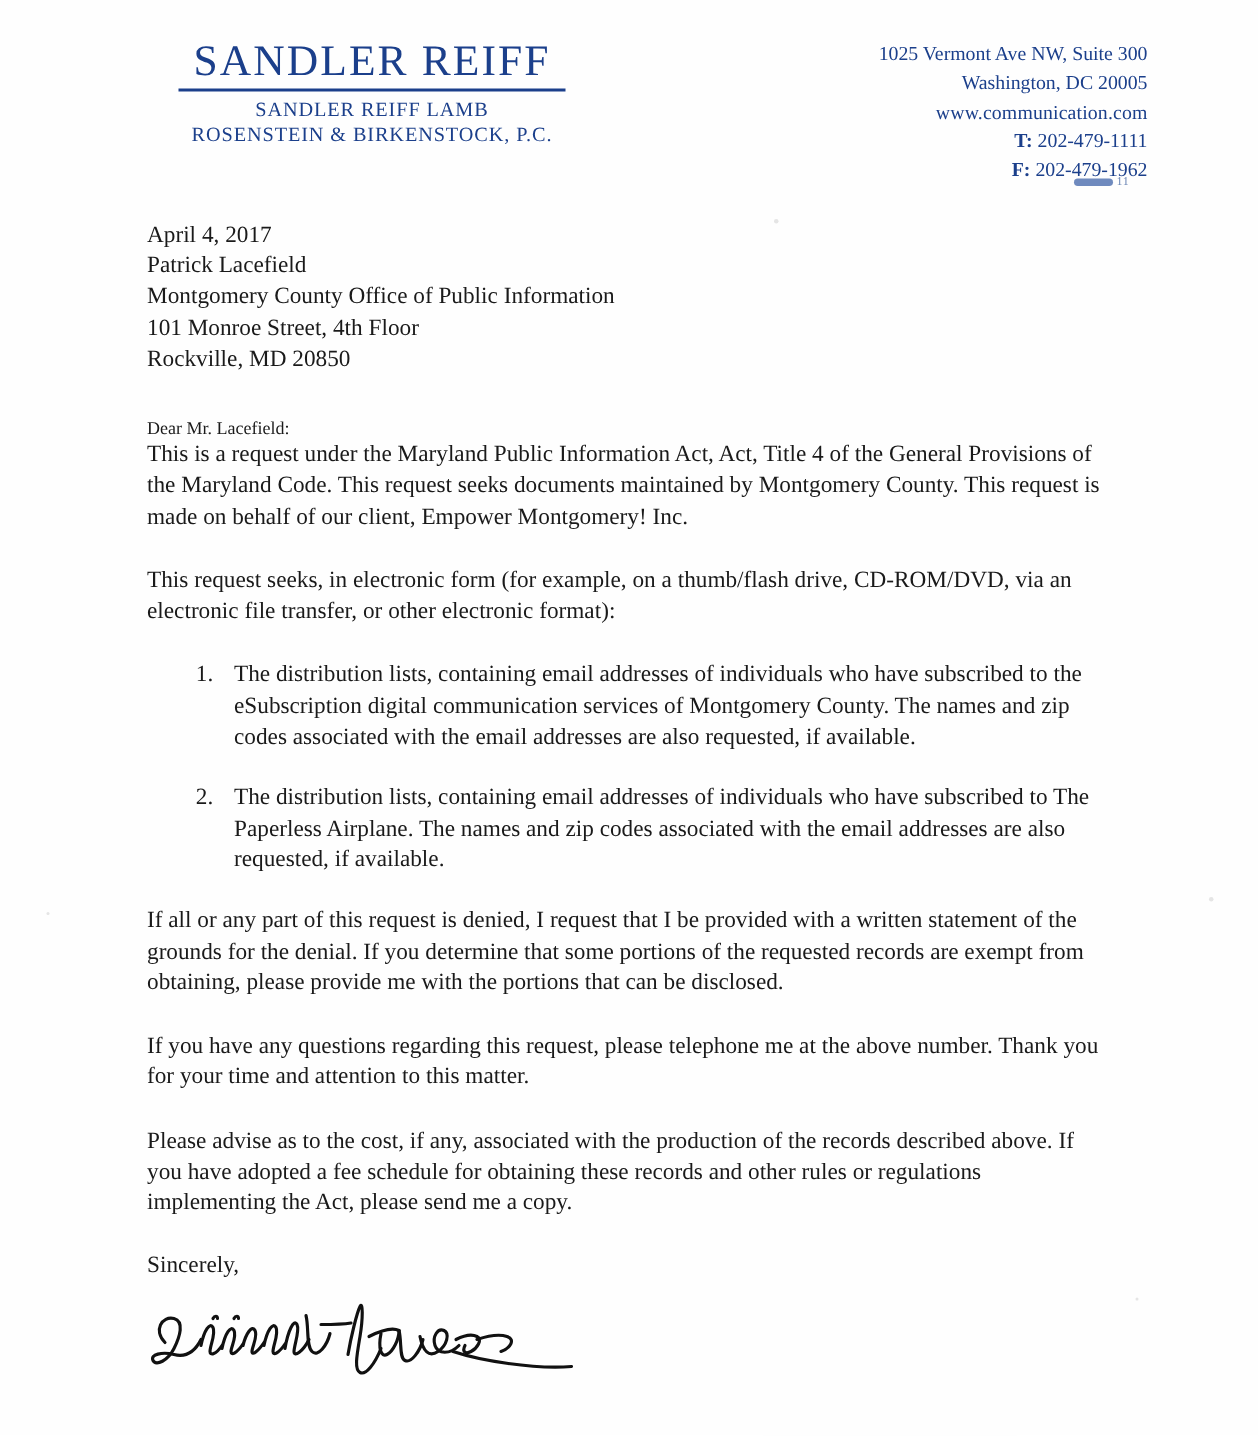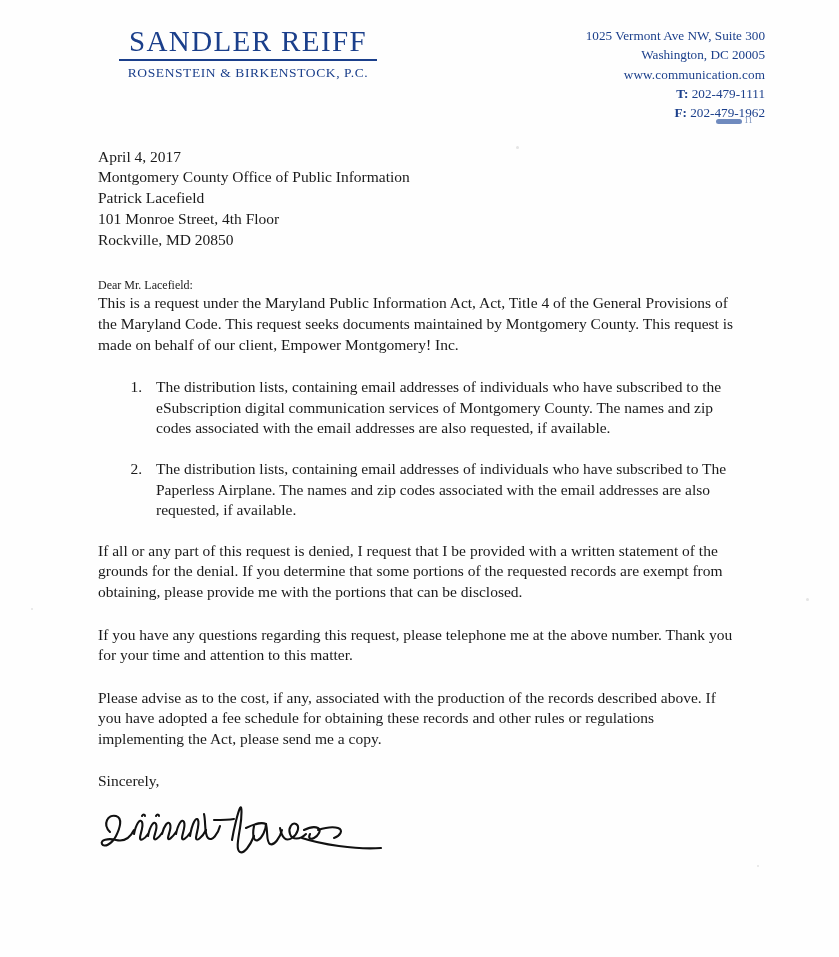--- a/index.html
+++ b/index.html
@@ -167,20 +167,21 @@
 </head>
 <body>
 
 <div class="page">
 
   <div class="letterhead">
 
     <div class="firm-block">
       <div class="firm-name">SANDLER REIFF</div>
       <div class="firm-rule"></div>
+      <div class="firm-sub1">SANDLER REIFF LAMB</div>
       <div class="firm-sub2">ROSENSTEIN &amp; BIRKENSTOCK, P.C.</div>
     </div>
 
     <div class="contact-block">
       <div>1025 Vermont Ave NW, Suite 300</div>
       <div>Washington, DC 20005</div>
       <div class="web">www.communication.com</div>
       <div>
         <span class="label">T:</span>
         <span>202-479-1111</span>
@@ -194,29 +195,30 @@
     <div class="tiny-mark">
       <span class="blob"></span><span>11</span>
     </div>
   </div>
 
   <div class="body-wrap">
 
     <div class="date">April 4, 2017</div>
 
     <div class="addr">
+      <div>Patrick Lacefield</div>
       <div>Montgomery County Office of Public Information</div>
-      <div>Patrick Lacefield</div>
       <div>101 Monroe Street, 4th Floor</div>
       <div>Rockville, MD 20850</div>
     </div>
 
     <div class="salutation">Dear Mr. Lacefield:</div>
 
     <p class="para">This is a request under the Maryland Public Information Act, Act, Title 4 of the General Provisions of the Maryland Code. This request seeks documents maintained by Montgomery County. This request is made on behalf of our client, Empower Montgomery! Inc.</p>
+    <p class="para">This request seeks, in electronic form (for example, on a thumb/flash drive, CD-ROM/DVD, via an electronic file transfer, or other electronic format):</p>
 
     <ol class="requests">
       <li>The distribution lists, containing email addresses of individuals who have subscribed to the eSubscription digital communication services of Montgomery County. The names and zip codes associated with the email addresses are also requested, if available.</li>
       <li>The distribution lists, containing email addresses of individuals who have subscribed to The Paperless Airplane. The names and zip codes associated with the email addresses are also requested, if available.</li>
     </ol>
 
     <p class="para">If all or any part of this request is denied, I request that I be provided with a written statement of the grounds for the denial. If you determine that some portions of the requested records are exempt from obtaining, please provide me with the portions that can be disclosed.</p>
     <p class="para">If you have any questions regarding this request, please telephone me at the above number. Thank you for your time and attention to this matter.</p>
     <p class="para">Please advise as to the cost, if any, associated with the production of the records described above. If you have adopted a fee schedule for obtaining these records and other rules or regulations implementing the Act, please send me a copy.</p>
 

